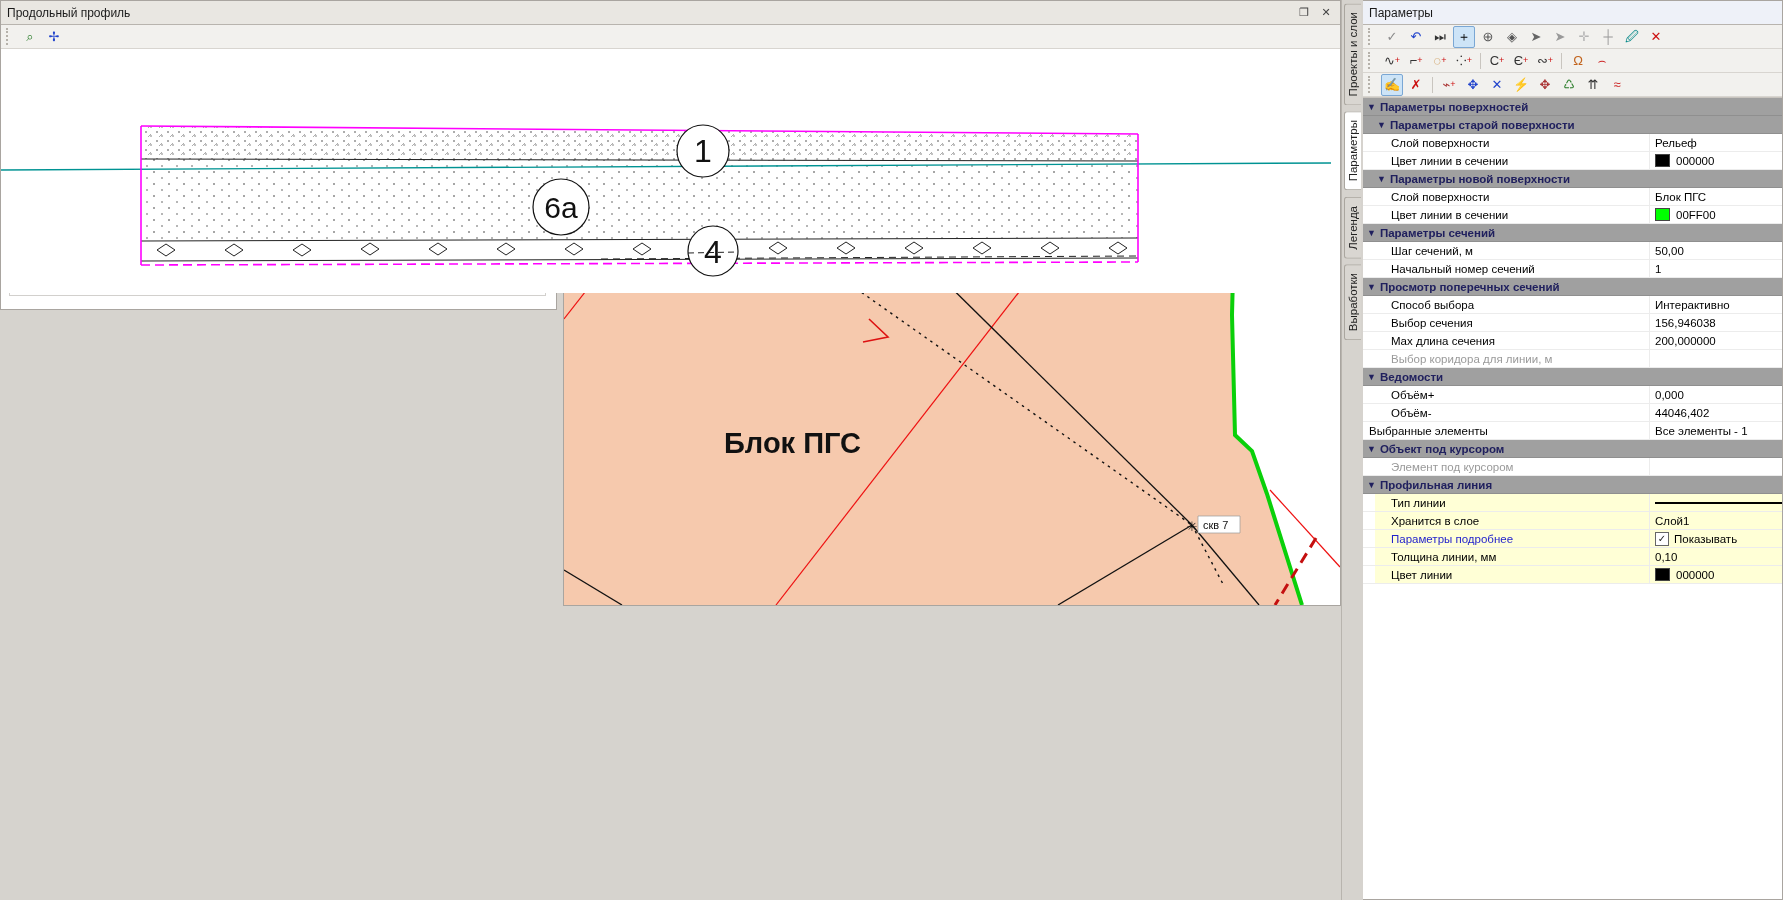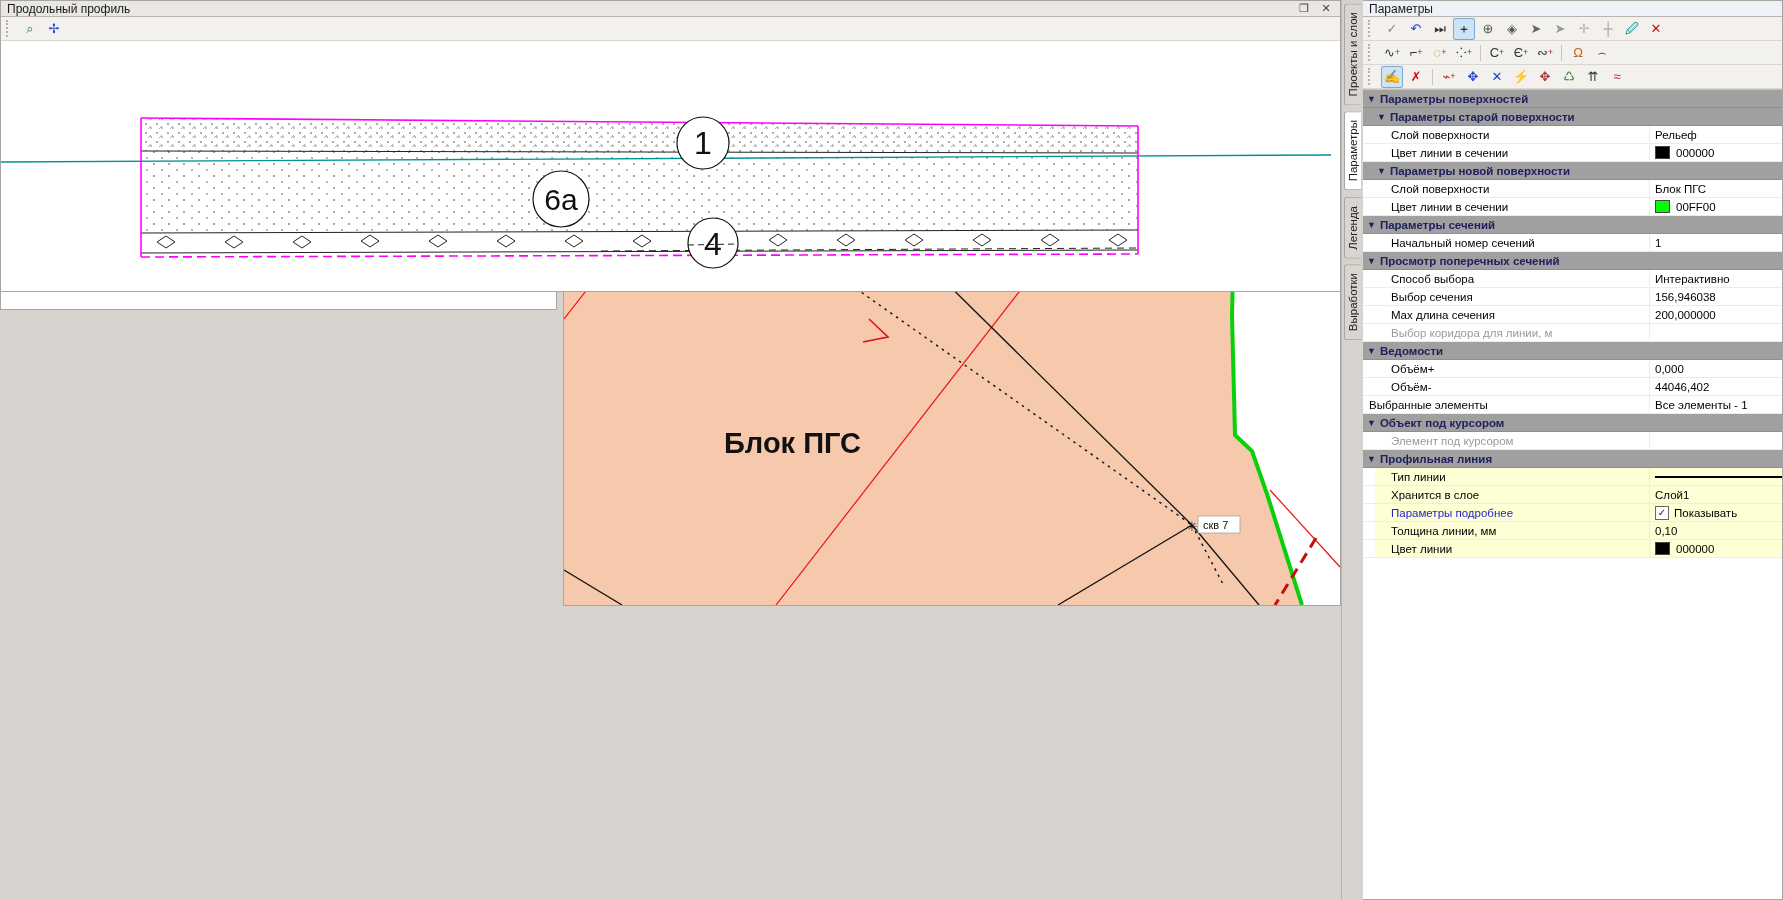--- a/index.html
+++ b/index.html
@@ -3,21 +3,21 @@
 <meta charset="utf-8">
 <style>
   html,body{margin:0;padding:0;}
   body{
     width:1783px;height:900px;position:relative;overflow:hidden;
     background:#d6d3ce;font-family:"Liberation Sans",sans-serif;
     -webkit-font-smoothing:antialiased;
   }
   .panel{position:absolute;background:#fff;border:1px solid #a9a5a0;box-sizing:border-box;}
   .titlebar{
-    height:16px;background:#e9e7e2;border-bottom:1px solid #b8b4ae;
+    height:24px;background:#e9e7e2;border-bottom:1px solid #b8b4ae;
     display:flex;align-items:center;padding:0 6px;font-size:12px;color:#1a1a1a;
     box-sizing:border-box;
   }
   .titlebar .t-title{flex:1;white-space:nowrap;overflow:hidden;}
   .win-btn{
     width:16px;height:14px;margin-left:6px;display:flex;align-items:center;justify-content:center;
     font-size:11px;color:#444;cursor:default;
   }
   .toolbar{
     background:#f2f1ee;border-bottom:1px solid #d8d5d0;display:flex;align-items:center;
@@ -441,20 +441,28 @@
         </div>
       </div>
       <div class="prow group">
         <div class="plabel">
           <span class="chev">▼</span>
           <span>Параметры сечений</span>
         </div>
       </div>
       <div class="prow">
         <div class="plabel">
+          <span>Шаг сечений, м</span>
+        </div>
+        <div class="pvalue">
+          <span>50,00</span>
+        </div>
+      </div>
+      <div class="prow">
+        <div class="plabel">
           <span>Начальный номер сечений</span>
         </div>
         <div class="pvalue">
           <span>1</span>
         </div>
       </div>
       <div class="prow group">
         <div class="plabel">
           <span class="chev">▼</span>
           <span>Просмотр поперечных сечений</span>

